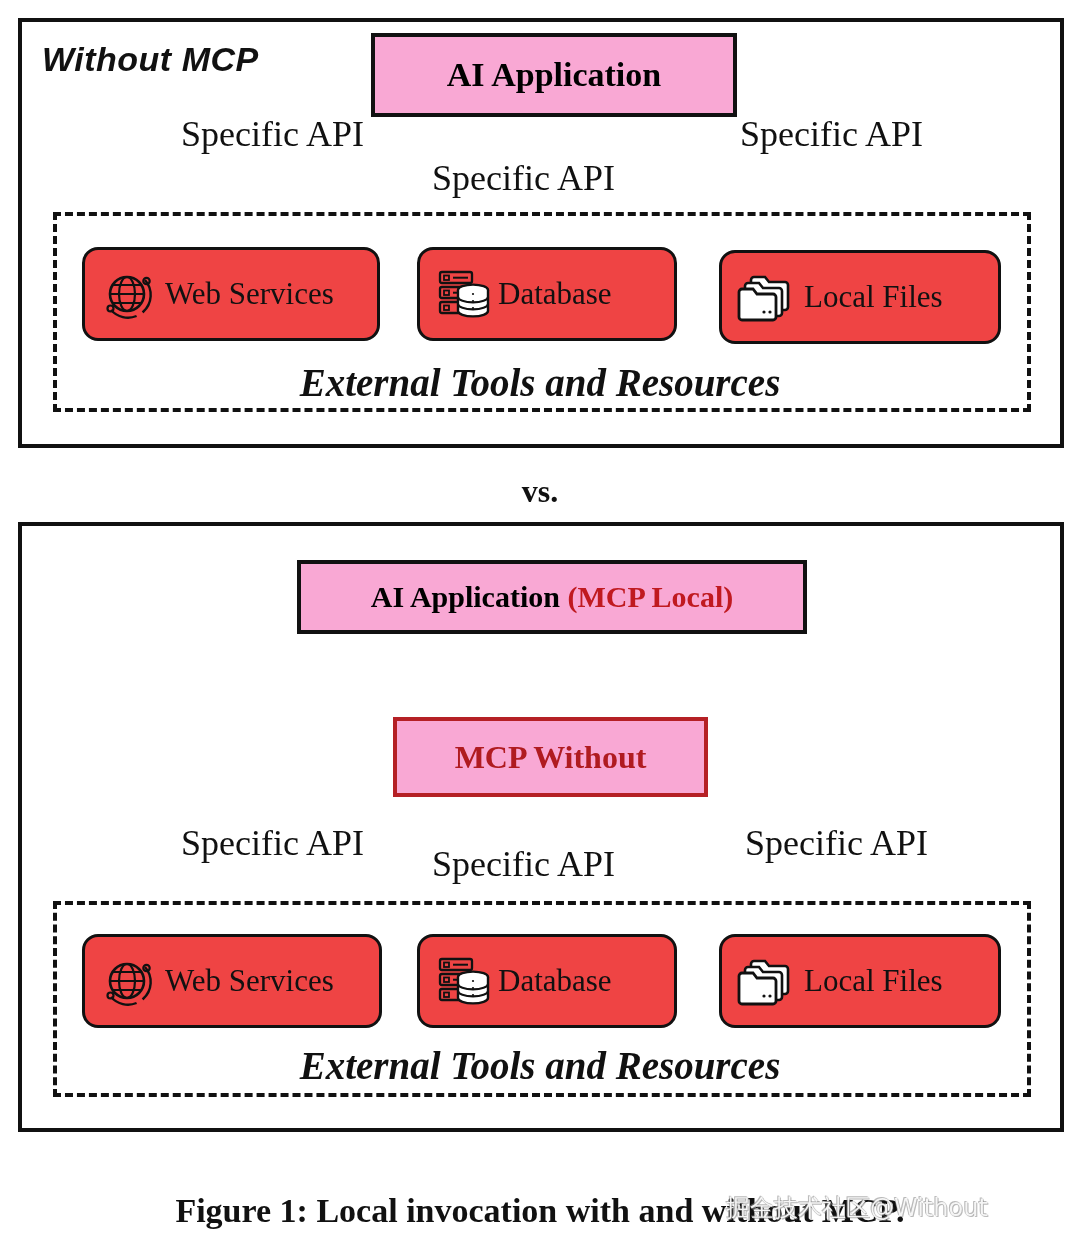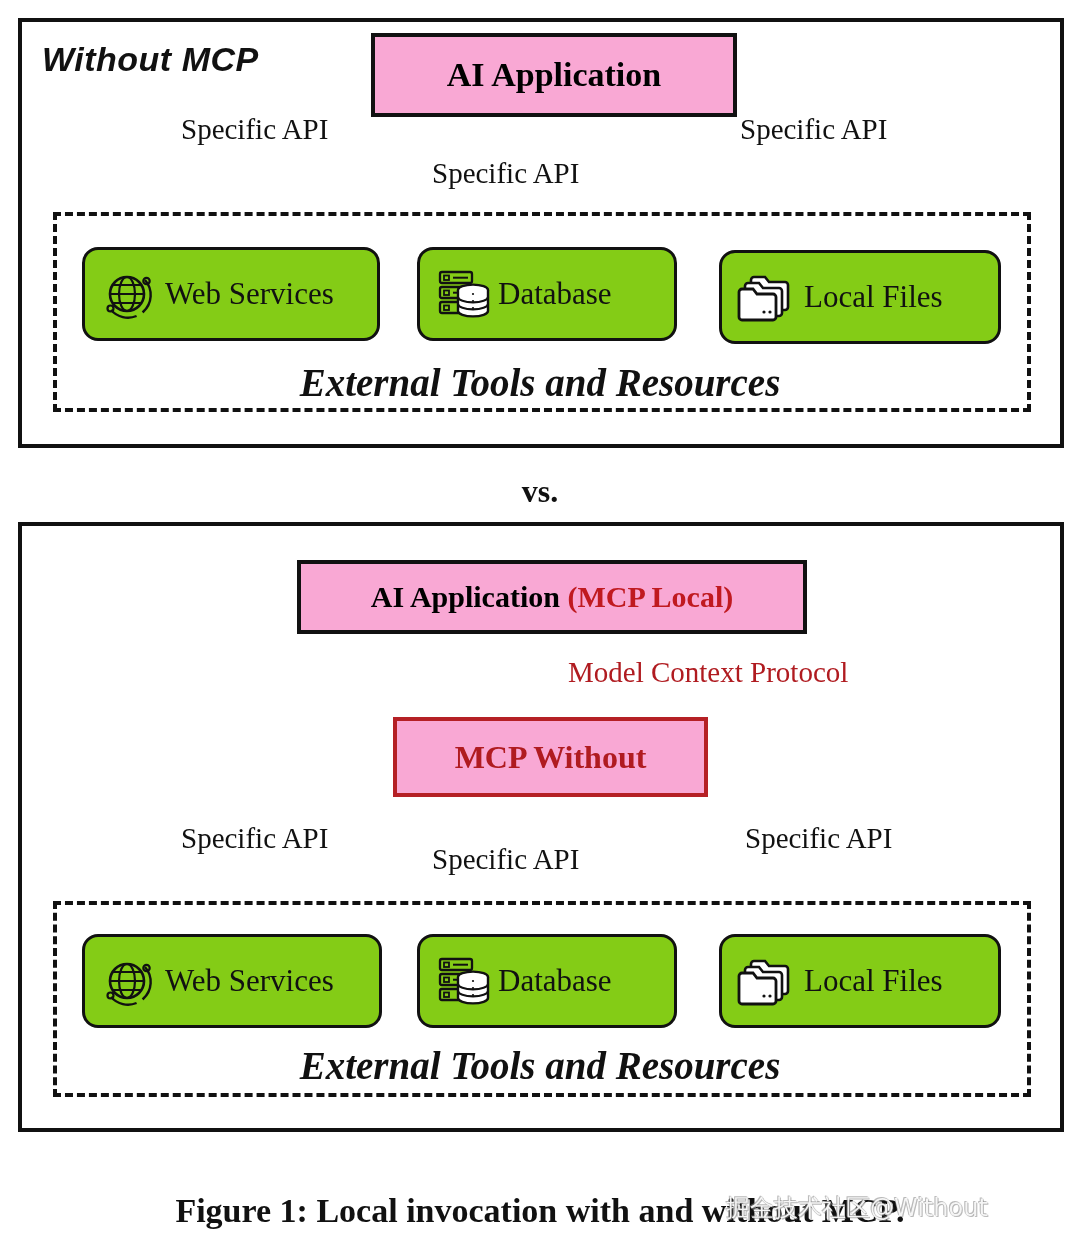--- a/index.html
+++ b/index.html
@@ -82,21 +82,21 @@
     box-sizing: border-box;
   }
   #dashed-top    { left: 53px; top: 212px; width: 978px; height: 200px; }
   #dashed-bottom { left: 53px; top: 901px; width: 978px; height: 196px; }
 
   
   .tool-chip {
     position: absolute;
     border: 3.5px solid #111111;
     border-radius: 16px;
-    background: #84cc16;
+    background: #ef4444;
     box-sizing: border-box;
     display: flex;
     align-items: center;
     justify-content: flex-start;
     padding-left: 14px;
     gap: 6px;
   }
   .tool-chip .chip-label {
     font-size: 31px;
     color: #111111;
@@ -123,21 +123,21 @@
     color: #111111;
     white-space: nowrap;
     text-align: center;
   }
   #caption-ext-top { left: 0; top: 360px; width: 1080px; }
   #caption-ext-bot { left: 0; top: 1043px; width: 1080px; }
 
   
   .api-label {
     position: absolute;
-    font-size: 29px;
+    font-size: 36px;
     color: #111111;
     white-space: nowrap;
   }
   #api-top-left   { left: 181px; top: 113px; }
   #api-top-mid    { left: 432px; top: 157px; }
   #api-top-right  { left: 740px; top: 113px; }
   #api-bot-left   { left: 181px; top: 822px; }
   #api-bot-mid    { left: 432px; top: 843px; }
   #api-bot-right  { left: 745px; top: 822px; }
 
@@ -311,21 +311,20 @@
 
   <div class="panel" id="panel-with"></div>
 
 
   <div class="app-box" id="box-ai-app-bottom">
     <span>AI Application</span>
     <span>&nbsp;</span>
     <span class="mcp-client-red">(MCP Local)</span>
   </div>
 
-  <div id="label-mcp-protocol">Model Context Protocol</div>
 
   <div class="app-box" id="box-mcp-server">
     <span>MCP Without</span>
   </div>
 
   <div class="api-label" id="api-bot-left">Specific API</div>
   <div class="api-label" id="api-bot-mid">Specific API</div>
   <div class="api-label" id="api-bot-right">Specific API</div>
 
   <div class="dashed-box" id="dashed-bottom"></div>

